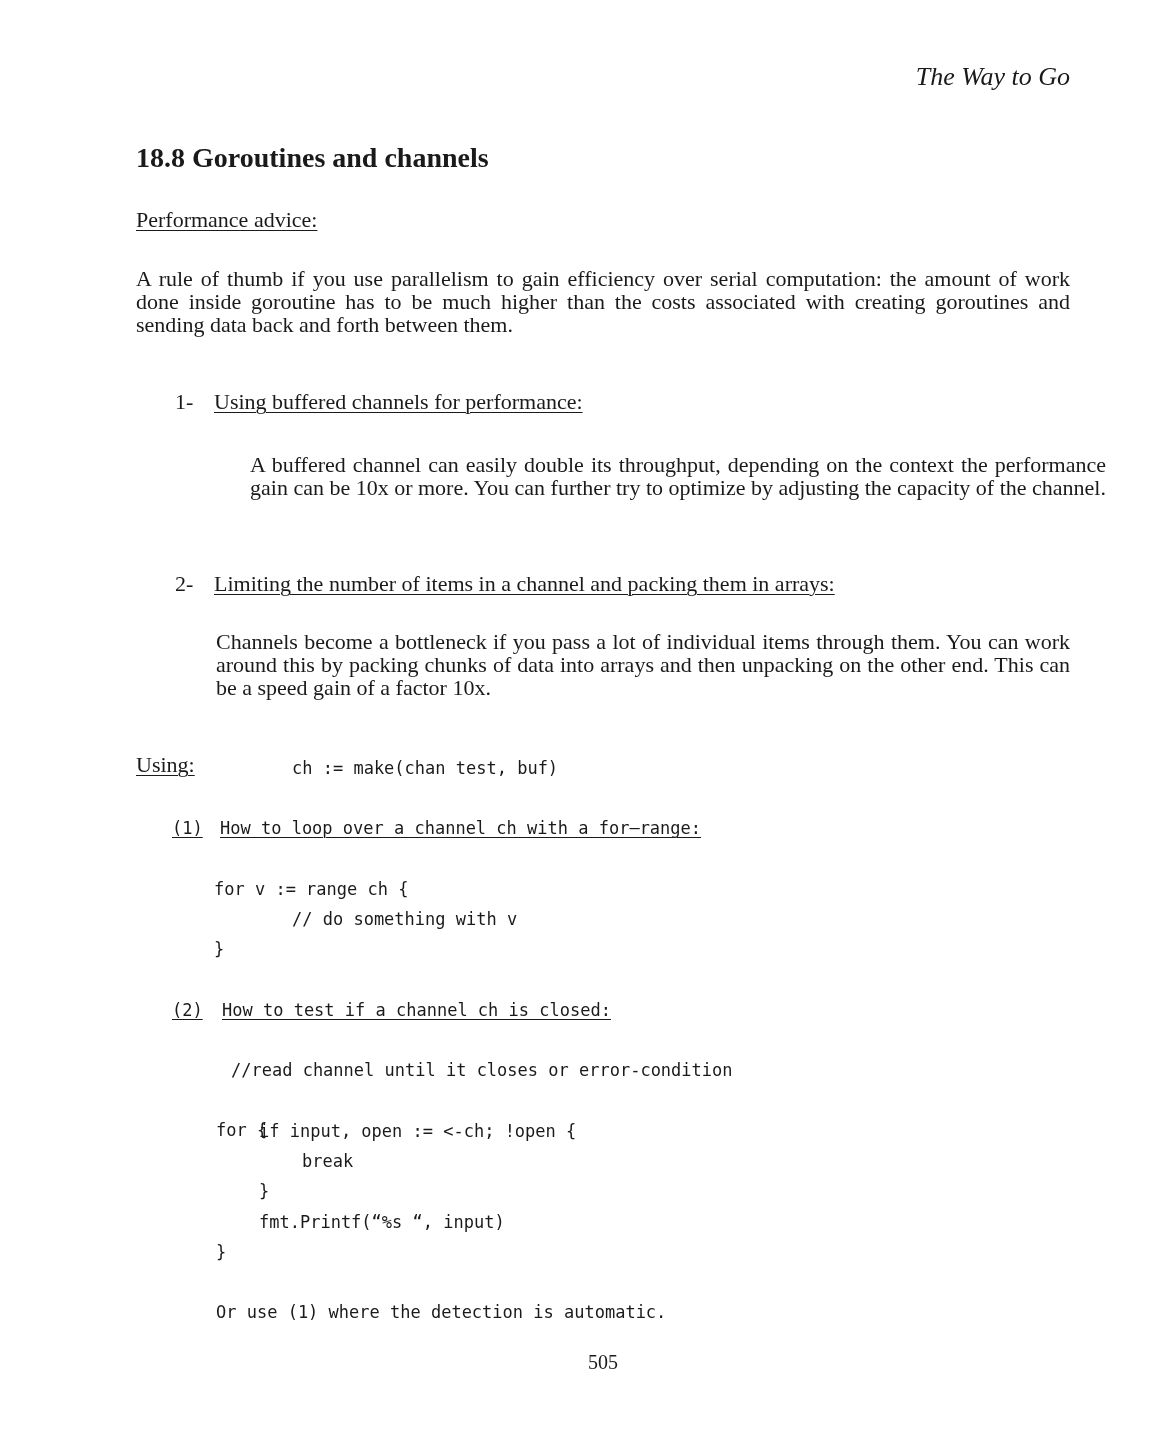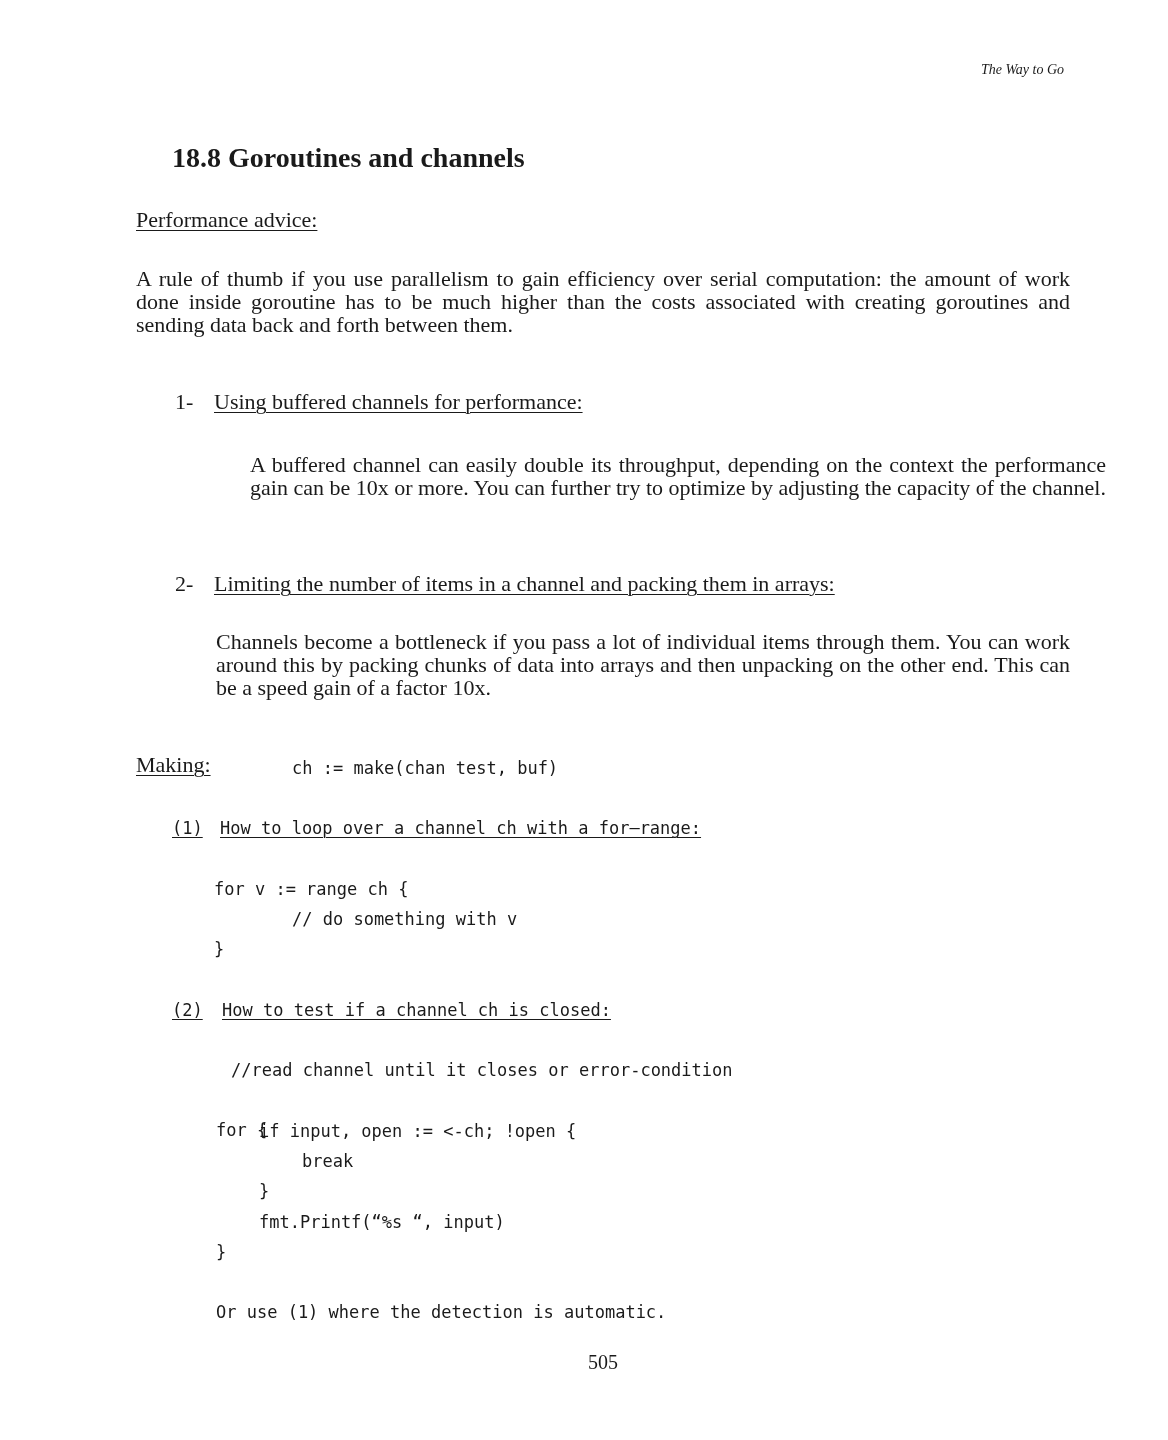--- a/index.html
+++ b/index.html
@@ -1,21 +1,21 @@
 <!DOCTYPE html>
 <html><head>
 <meta charset="utf-8">
 <style>
   html, body { margin:0; padding:0; background:#ffffff; }
   body { width:1168px; height:1440px; position:relative; overflow:hidden; color:#1a1a1a; }
   .serif { font-family: "Liberation Serif", "DejaVu Serif", serif; }
   .mono { font-family: "DejaVu Sans Mono", "Liberation Mono", monospace; }
   .abs { position:absolute; white-space:nowrap; }
-  .header { right:104px; top:62px; font-size:14px; font-style:italic; }
-  .h1 { left:136px; top:142px; font-size:28px; font-weight:bold;margin-left:36px; }
+  .header { right:98px; top:62px; font-size:26px; font-style:italic; }
+  .h1 { left:136px; top:142px; font-size:28px; font-weight:bold; }
   .u { text-decoration: underline; text-underline-offset: 3px; text-decoration-thickness: 1px; }
   .lbl { font-size:22px; }
   .para { position:absolute; font-size:22px; line-height:23px; text-align:justify; text-align-last:left; white-space:normal; }
   .mono-line { font-size:17px; }
   .pageno { left:0; width:1206px; text-align:center; top:1351px; font-size:20px; }
 </style>
 </head>
 <body>
 
 <div class="abs serif header">The Way to Go</div>
@@ -27,21 +27,21 @@
 <div class="para serif" style="left:136px; top:267px; width:934px;">A rule of thumb if you use parallelism to gain efficiency over serial computation: the amount of work done inside goroutine has to be much higher than the costs associated with creating goroutines and sending data back and forth between them.</div>
 
 <div class="abs serif lbl" style="left:175px; top:389px;">1-</div>
 <div class="abs serif lbl u" style="left:214px; top:389px;">Using buffered channels for performance:</div>
 <div class="para serif" style="left:214px; top:453px; width:856px;margin-left:36px;">A buffered channel can easily double its throughput, depending on the context the performance gain can be 10x or more. You can further try to optimize by adjusting the capacity of the channel.</div>
 
 <div class="abs serif lbl" style="left:175px; top:571px;">2-</div>
 <div class="abs serif lbl u" style="left:214px; top:571px;">Limiting the number of items in a channel and packing them in arrays:</div>
 <div class="para serif" style="left:216px; top:630px; width:854px;">Channels become a bottleneck if you pass a lot of individual items through them. You can work around this by packing chunks of data into arrays and then unpacking on the other end. This can be a speed gain of a factor 10x.</div>
 
-<div class="abs serif lbl u" style="left:136px; top:752px;">Making:</div>
+<div class="abs serif lbl u" style="left:136px; top:752px;">Using:</div>
 <div class="abs mono mono-line" style="left:292px; top:758px;">ch := make(chan test, buf)</div>
 
 <div class="abs mono mono-line u" style="left:172px; top:818px;">(1)</div>
 <div class="abs mono mono-line u" style="left:220px; top:818px;">How to loop over a channel ch with a for–range:</div>
 <div class="abs mono mono-line" style="left:214px; top:879px;">for v := range ch {</div>
 <div class="abs mono mono-line" style="left:292px; top:909px;">// do something with v</div>
 <div class="abs mono mono-line" style="left:214px; top:939px;">}</div>
 
 <div class="abs mono mono-line u" style="left:172px; top:1000px;">(2)</div>
 <div class="abs mono mono-line u" style="left:222px; top:1000px;">How to test if a channel ch is closed:</div>

